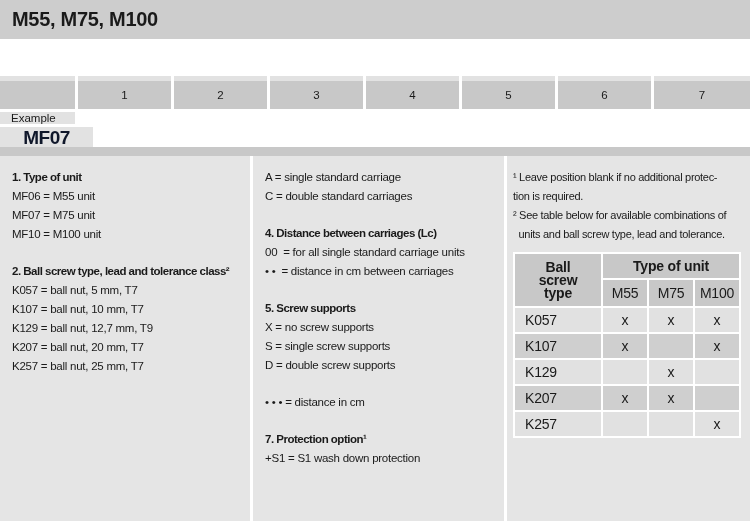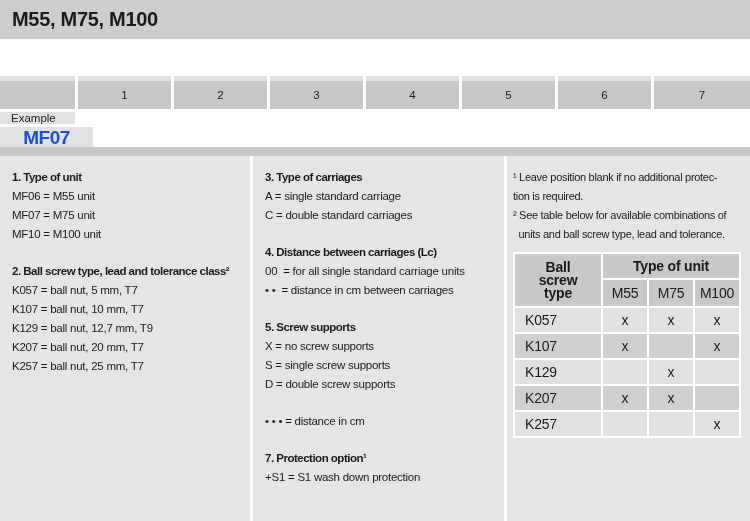--- a/index.html
+++ b/index.html
@@ -40,21 +40,21 @@
     width: 75px; justify-content: flex-start;
     padding-left: 11px;
   }
   .row-yourcode { top: 48px; height: 30px; margin-top: 28px; }
   .row-yourcode .cell { background: #e2e2e2; }
   .row-pos { top: 81px; height: 28px; }
   .row-pos .cell { background: #c8c8c8; }
   .row-example { top: 112px; height: 30px; flex-direction: column; }
   .row-example .cell { background: #e2e2e2; }
   .row-example .cell.val {
-    font-size: 19px; font-weight: bold; color: #1d4ed8; letter-spacing: -0.5px;
+    font-size: 19px; font-weight: bold; color: #0f172a; letter-spacing: -0.5px;
   }
 
   .divider-strip {
     position: absolute; left: 0; top: 147px;
     width: 750px; height: 9px; background: #c8c8c8;
   }
 
   
   .col {
     position: absolute; top: 156px; bottom: 0;
@@ -159,21 +159,20 @@
       <div class="item">K057 = ball nut, 5 mm, T7</div>
       <div class="item">K107 = ball nut, 10 mm, T7</div>
       <div class="item">K129 = ball nut, 12,7 mm, T9</div>
       <div class="item">K207 = ball nut, 20 mm, T7</div>
       <div class="item">K257 = ball nut, 25 mm, T7</div>
     </div>
   </section>
 
   <section class="col col-2">
     <div class="sec">
-      <h2>3. Type of carriages</h2>
       <div class="item">A = single standard carriage</div>
       <div class="item">C = double standard carriages</div>
     </div>
     <div class="sec">
       <h2>4. Distance between carriages (Lc)</h2>
       <div class="item">00  = for all single standard carriage units</div>
       <div class="item">• •  = distance in cm between carriages</div>
     </div>
     <div class="sec">
       <h2>5. Screw supports</h2>

